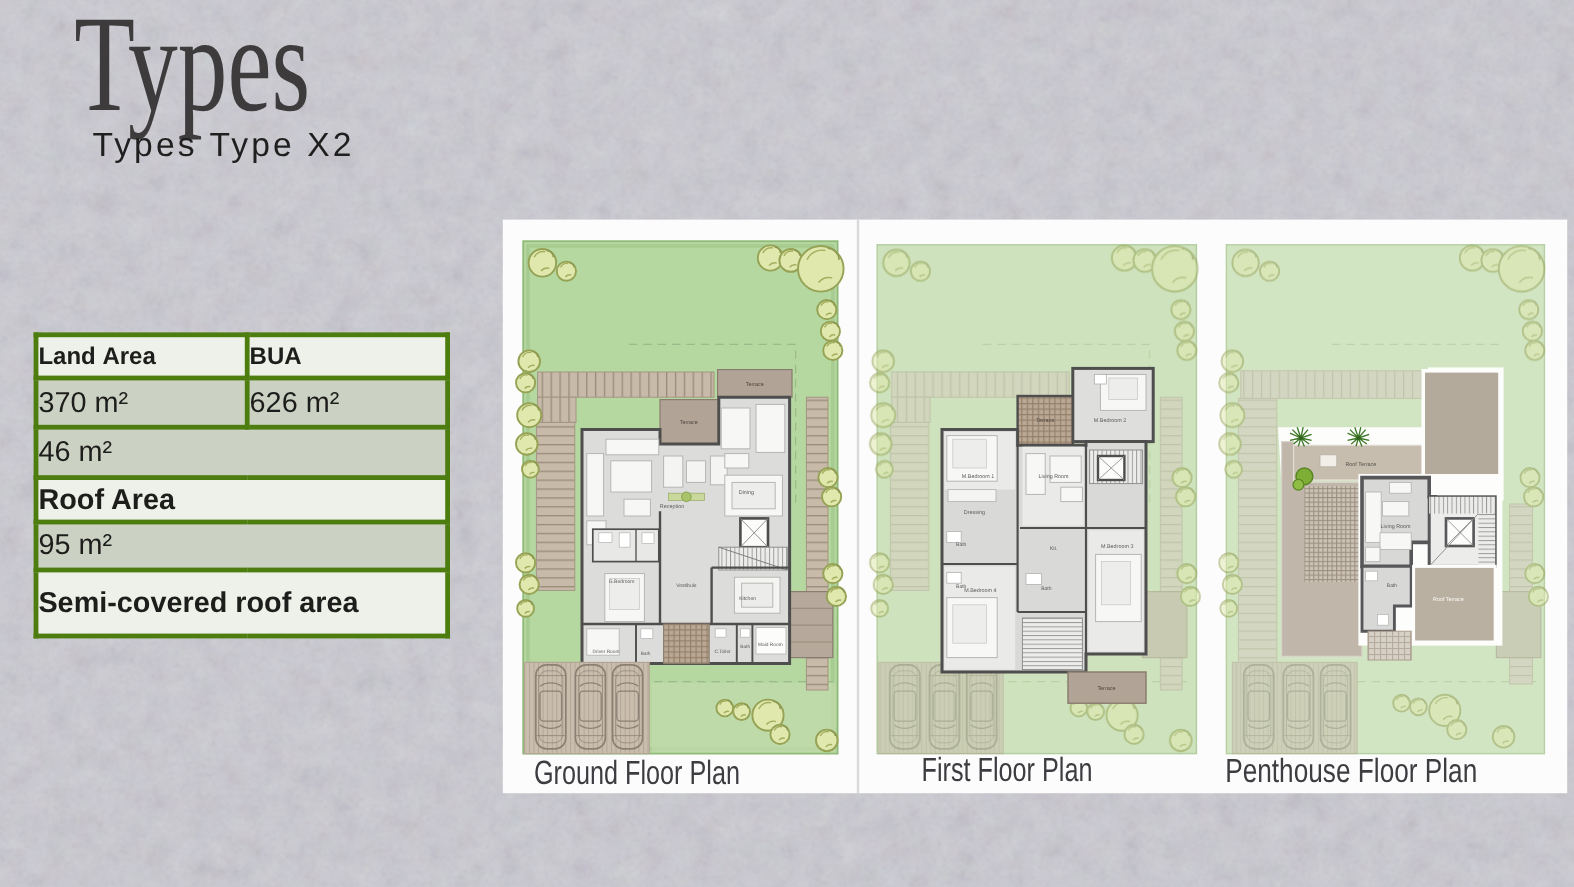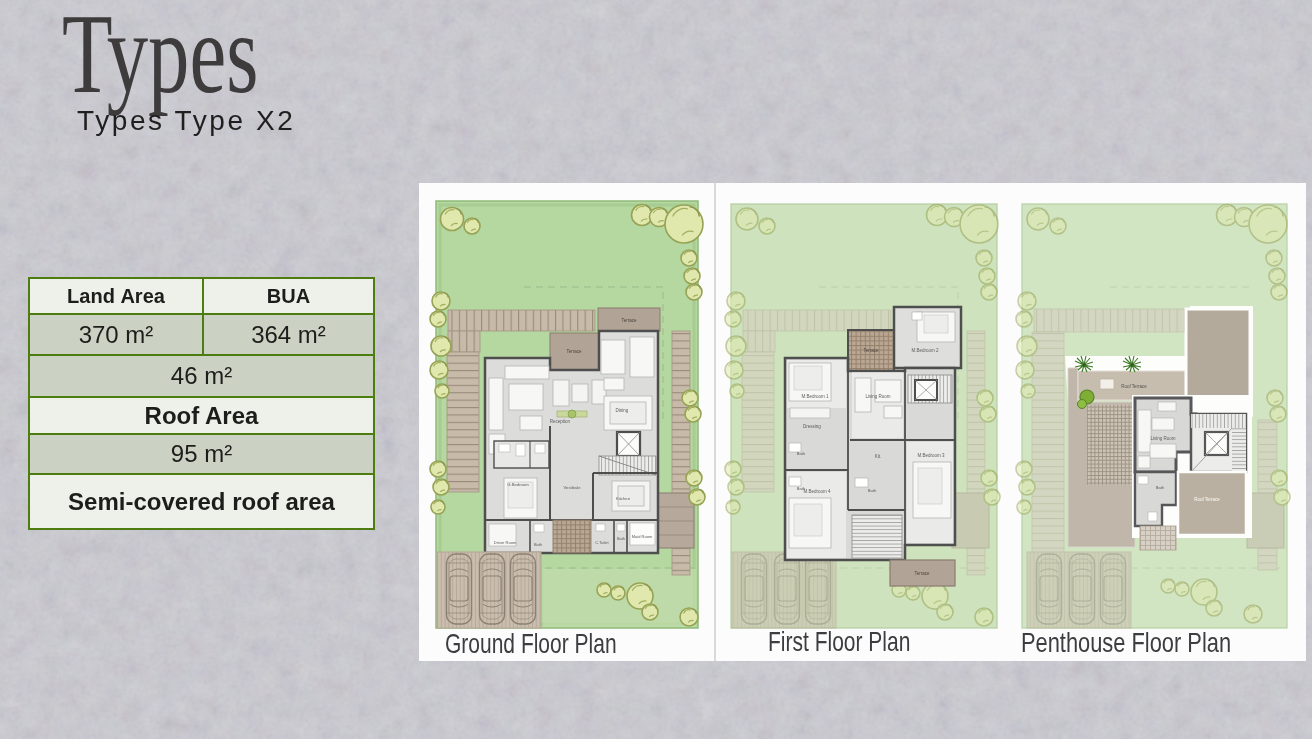--- a/index.html
+++ b/index.html
@@ -1,19 +1,19 @@
 <!DOCTYPE html>
 <html><head>
 <meta charset="utf-8">
 <style>
 html,body{margin:0;padding:0}
 body{width:1312px;height:739px;position:relative;overflow:hidden;font-family:"Liberation Sans",sans-serif;background:#c9c8d0}
 .abs{position:absolute}
 #areatable{position:absolute;left:28px;top:277px;width:347px;border-collapse:collapse}
-#areatable td{border:2px solid #4d7c0f;text-align:center;color:#1d1d1b;padding:0}
+#areatable td{border:4px solid #4d7c0f;text-align:left;color:#1d1d1b;padding:0}
 #areatable .lt{background:#eef1e9}
 #areatable .dk{background:#ccd2c3}
 .hdr{font-weight:bold;font-size:20px}
 .hdr2{font-weight:bold;font-size:24px}
 .val{font-size:24px}
 #planlabels div{position:absolute;color:#3d3d41;font-size:28px;transform:scaleX(0.75);transform-origin:left top;white-space:nowrap}
 </style>
 </head>
 <body>
 
@@ -38,21 +38,21 @@
 <div class="abs" style="left:77px;top:105px;font-size:28px;color:#1f1f1f;letter-spacing:2.6px">Types Type X2</div>
 
 <table id="areatable">
 <tbody>
       <tr class="hdr" style="height:36px">
         <td class="lt" style="width:172px">Land&nbsp;Area</td>
         <td class="lt">BUA</td>
       </tr>
 <tr class="val" style="height:41px">
         <td class="dk">370 m²</td>
-        <td class="dk">364 m²</td>
+        <td class="dk">626 m²</td>
       </tr>
 <tr class="val" style="height:42px">
         <td class="dk" colspan="2">46 m²</td>
       </tr>
 <tr class="hdr2" style="height:37px">
         <td class="lt" colspan="2">Roof Area</td>
       </tr>
 <tr class="val" style="height:40px">
         <td class="dk" colspan="2">95 m²</td>
       </tr>

